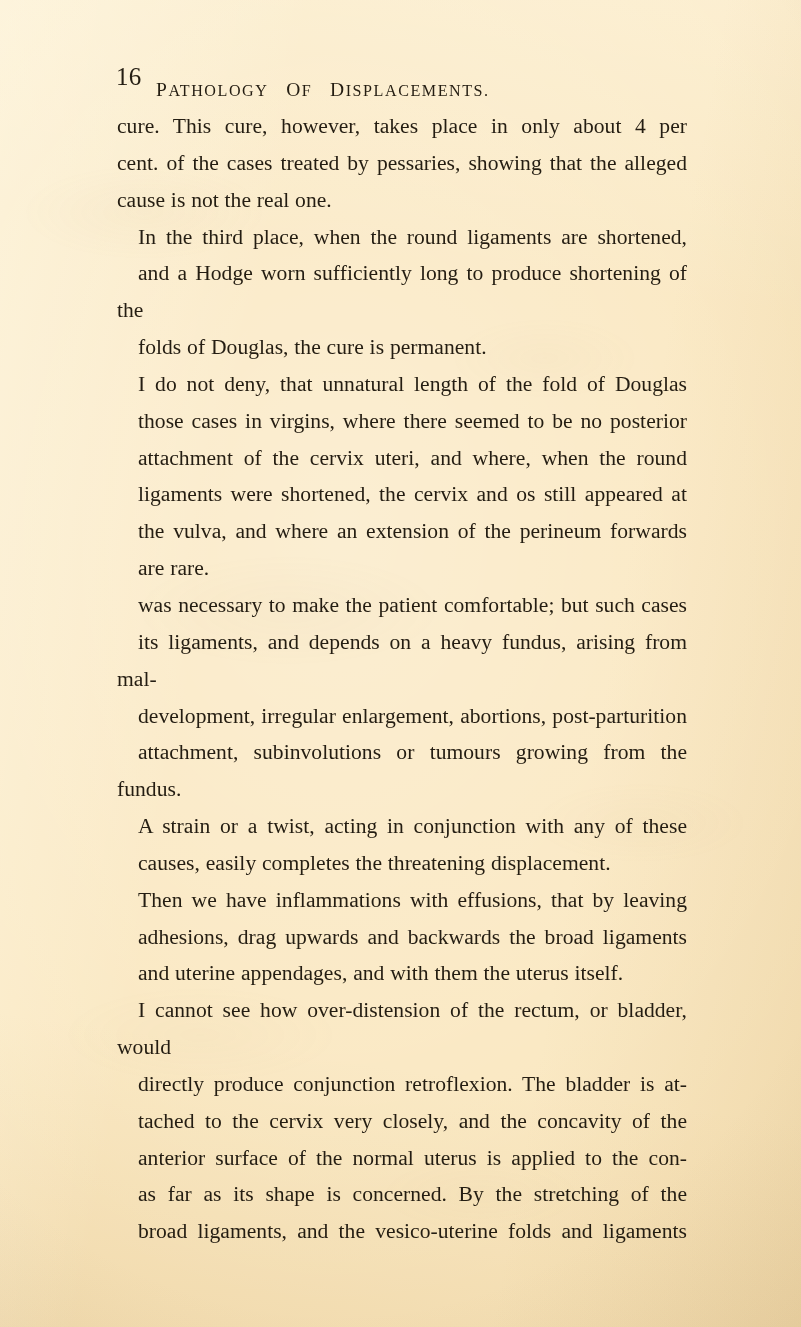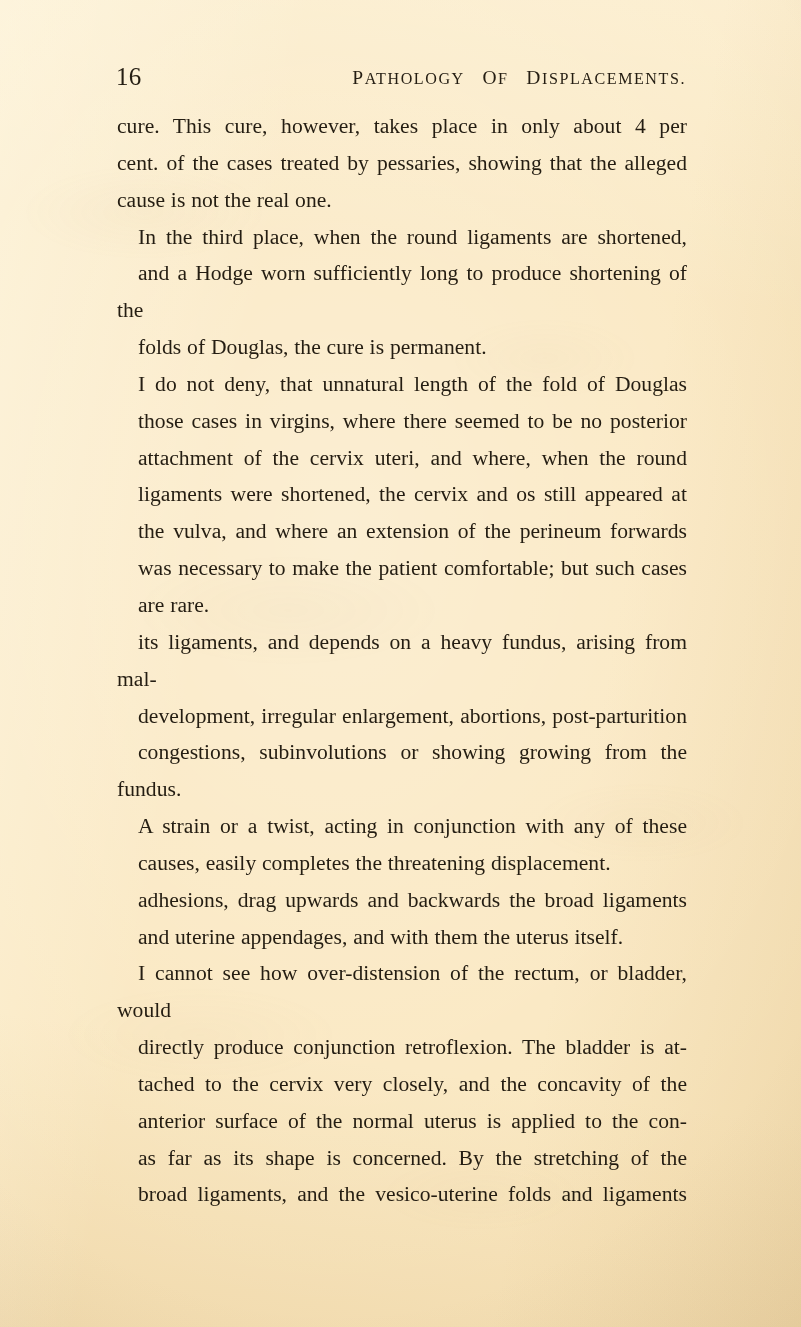--- a/index.html
+++ b/index.html
@@ -68,22 +68,22 @@
     left: 0;
     top: 0;
     font-size: 25px;
     line-height: 30px;
     letter-spacing: 0.3px;
   }
   #running-title {
     position: absolute;
     left: 0;
     right: 0;
-    top: 2px;
-    text-align: right;
+    top: 14px;
+    text-align: left;
     font-size: 19.5px;
     line-height: 28px;
     letter-spacing: 1.55px;
     padding-left: 40px;
     white-space: nowrap;
   }
   #running-title .sc-first { font-size: 19.5px; }
   #running-title .sc-rest  { font-size: 16.1px; }
 
   
@@ -131,31 +131,32 @@
         <span class="ln j">In the third place, when the round ligaments are shortened,</span>
         <span class="ln j">and a Hodge worn sufficiently long to produce shortening of the</span>
         <span class="ln">folds of Douglas, the cure is permanent.</span>
       </p>
       <p class="para indent">
         <span class="ln j">I do not deny, that unnatural length of the fold of Douglas</span>
         <span class="ln j">those cases in virgins, where there seemed to be no posterior</span>
         <span class="ln j">attachment of the cervix uteri, and where, when the round</span>
         <span class="ln j">ligaments were shortened, the cervix and os still appeared at</span>
         <span class="ln j">the vulva, and where an extension of the perineum forwards</span>
+        <span class="ln">are rare.</span>
         <span class="ln j">was necessary to make the patient comfortable; but such cases</span>
-        <span class="ln">are rare.</span>
       </p>
       <p class="para indent">
         <span class="ln j">its ligaments, and depends on a heavy fundus, arising from mal-</span>
         <span class="ln j">development, irregular enlargement, abortions, post-parturition</span>
-        <span class="ln j">congestions, subinvolutions or showing growing from the fundus.</span>
+        <span class="ln j">attachment, subinvolutions or tumours growing from the fundus.</span>
         <span class="ln j">A strain or a twist, acting in conjunction with any of these</span>
         <span class="ln">causes, easily completes the threatening displacement.</span>
       </p>
       <p class="para indent">
+        <span class="ln j">Then we have inflammations with effusions, that by leaving</span>
         <span class="ln j">adhesions, drag upwards and backwards the broad ligaments</span>
         <span class="ln">and uterine appendages, and with them the uterus itself.</span>
       </p>
       <p class="para indent">
         <span class="ln j">I cannot see how over-distension of the rectum, or bladder, would</span>
         <span class="ln j">directly produce conjunction retroflexion.  The bladder is at-</span>
         <span class="ln j">tached to the cervix very closely, and the concavity of the</span>
         <span class="ln j">anterior surface of the normal uterus is applied to the con-</span>
         <span class="ln j">as far as its shape is concerned.  By the stretching of the</span>
         <span class="ln j">broad ligaments, and the vesico-uterine folds and ligaments</span>

